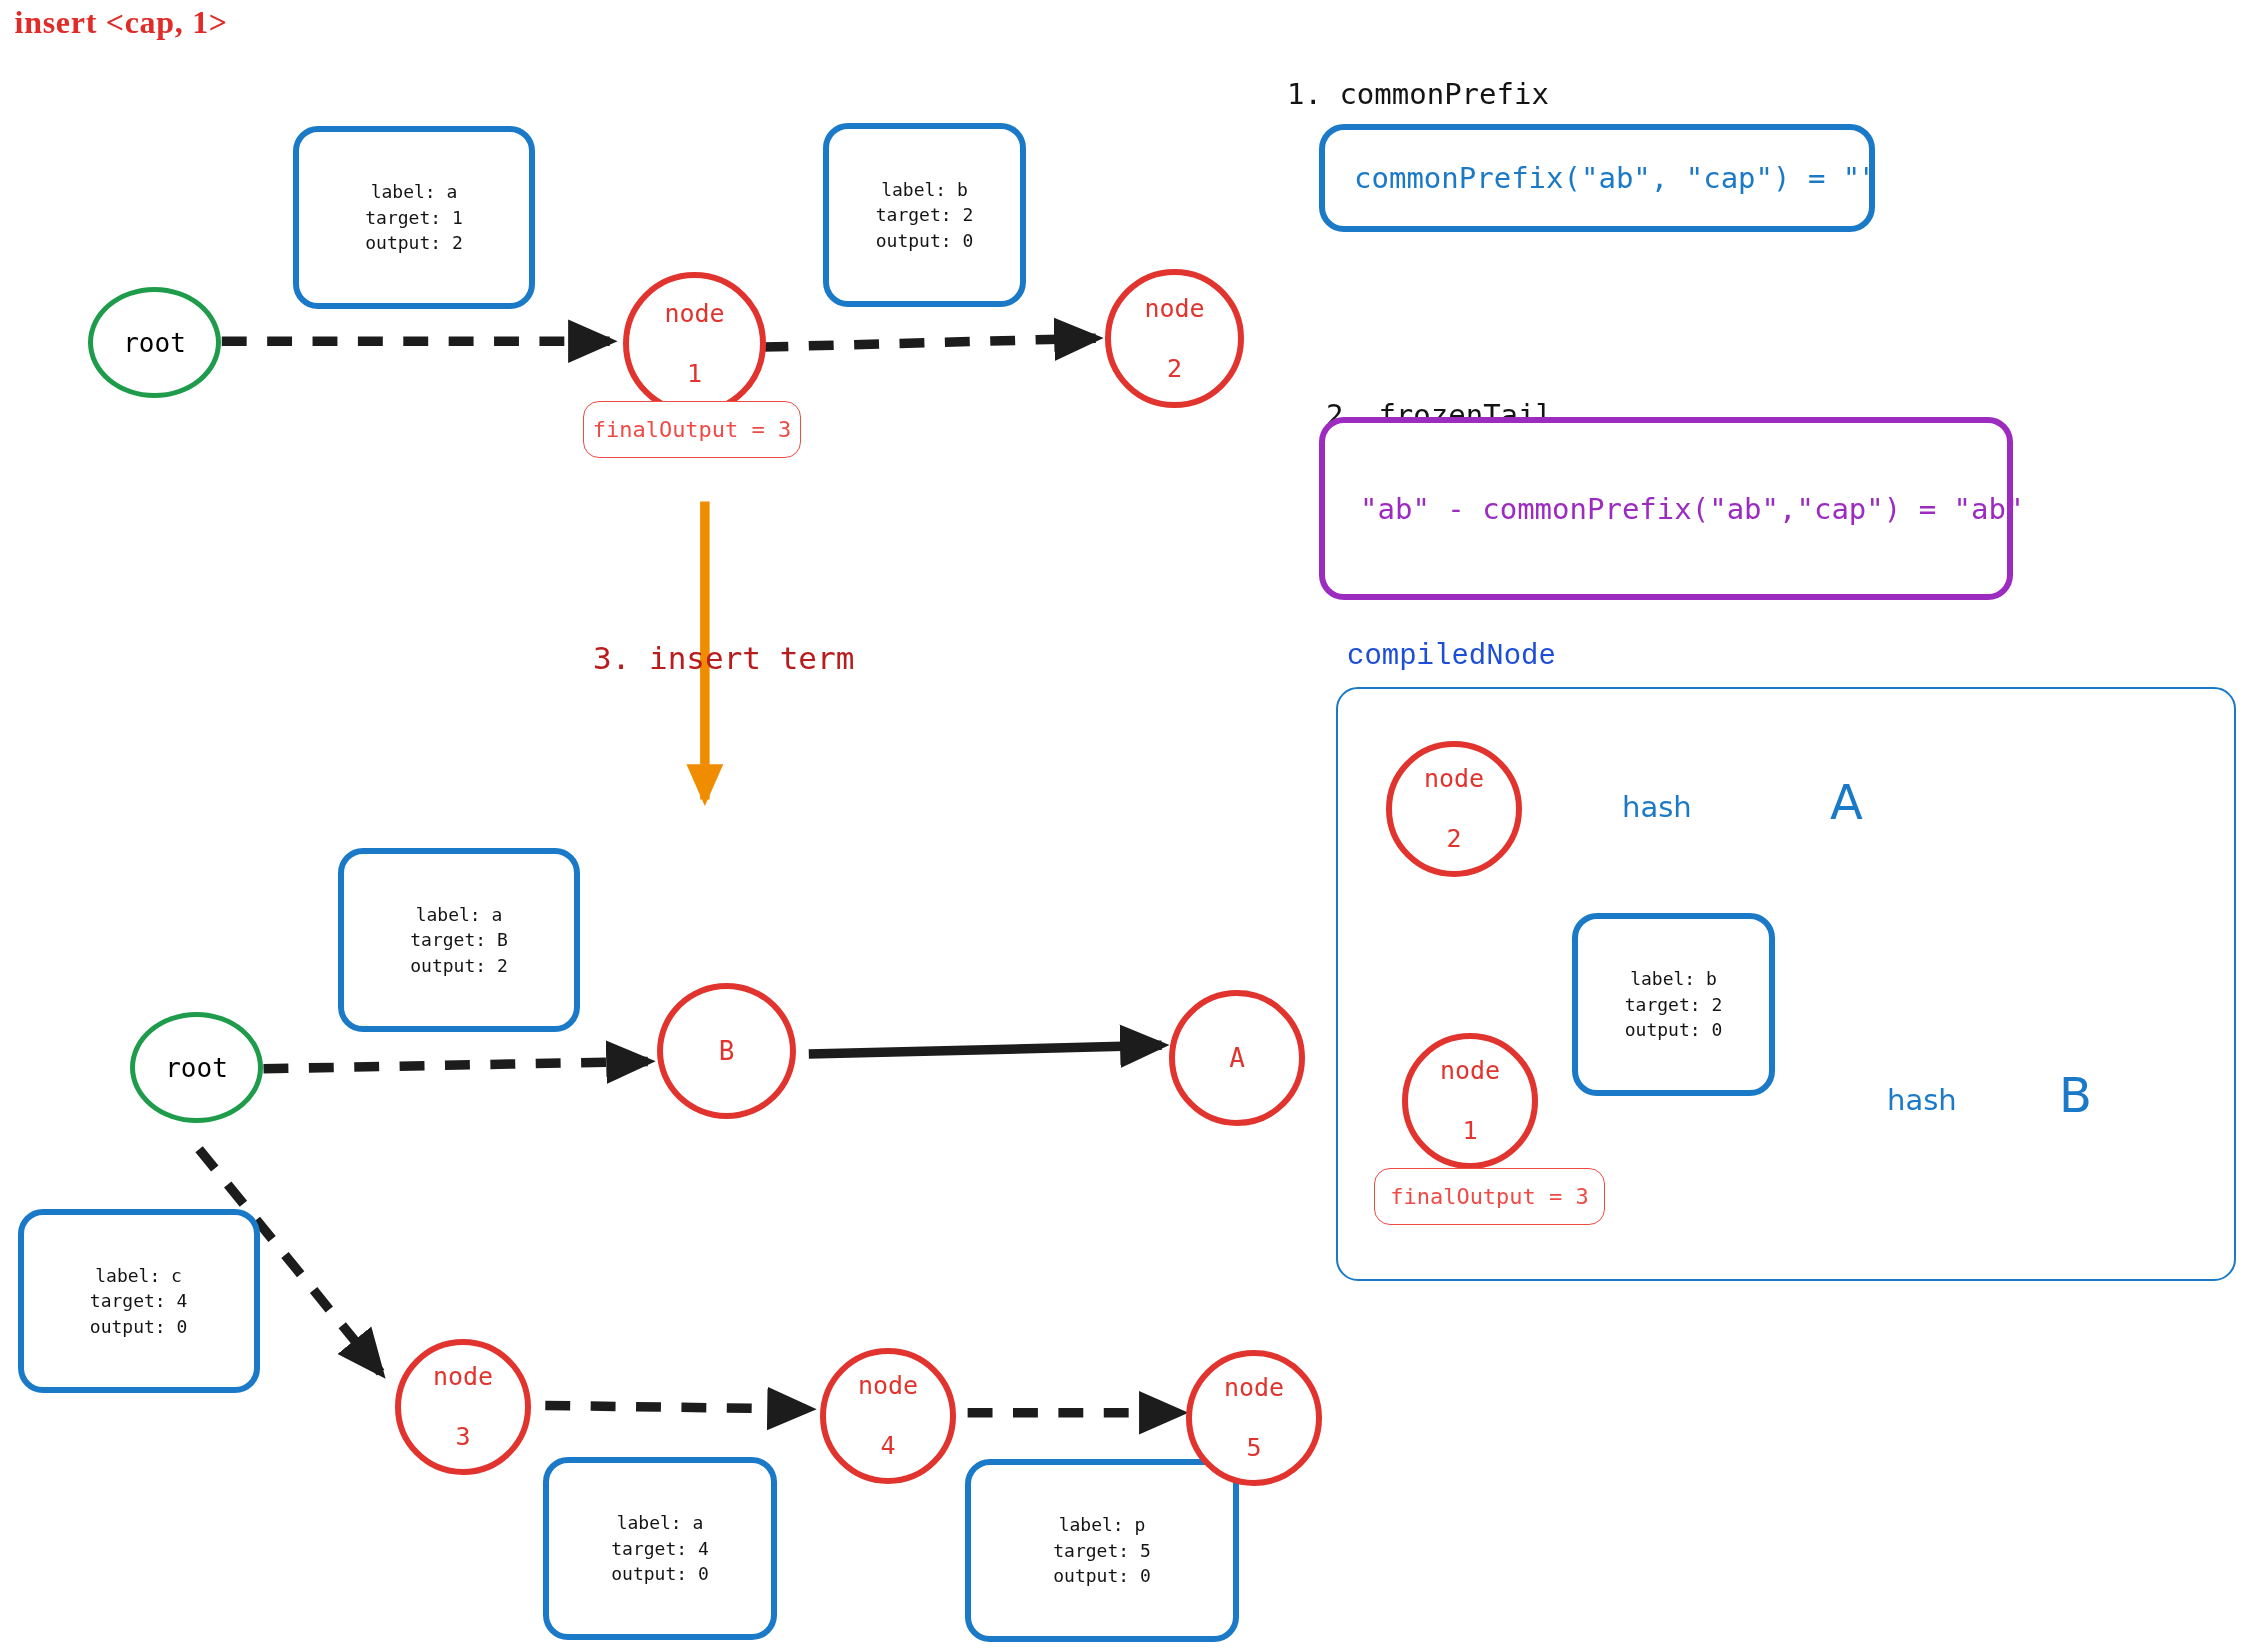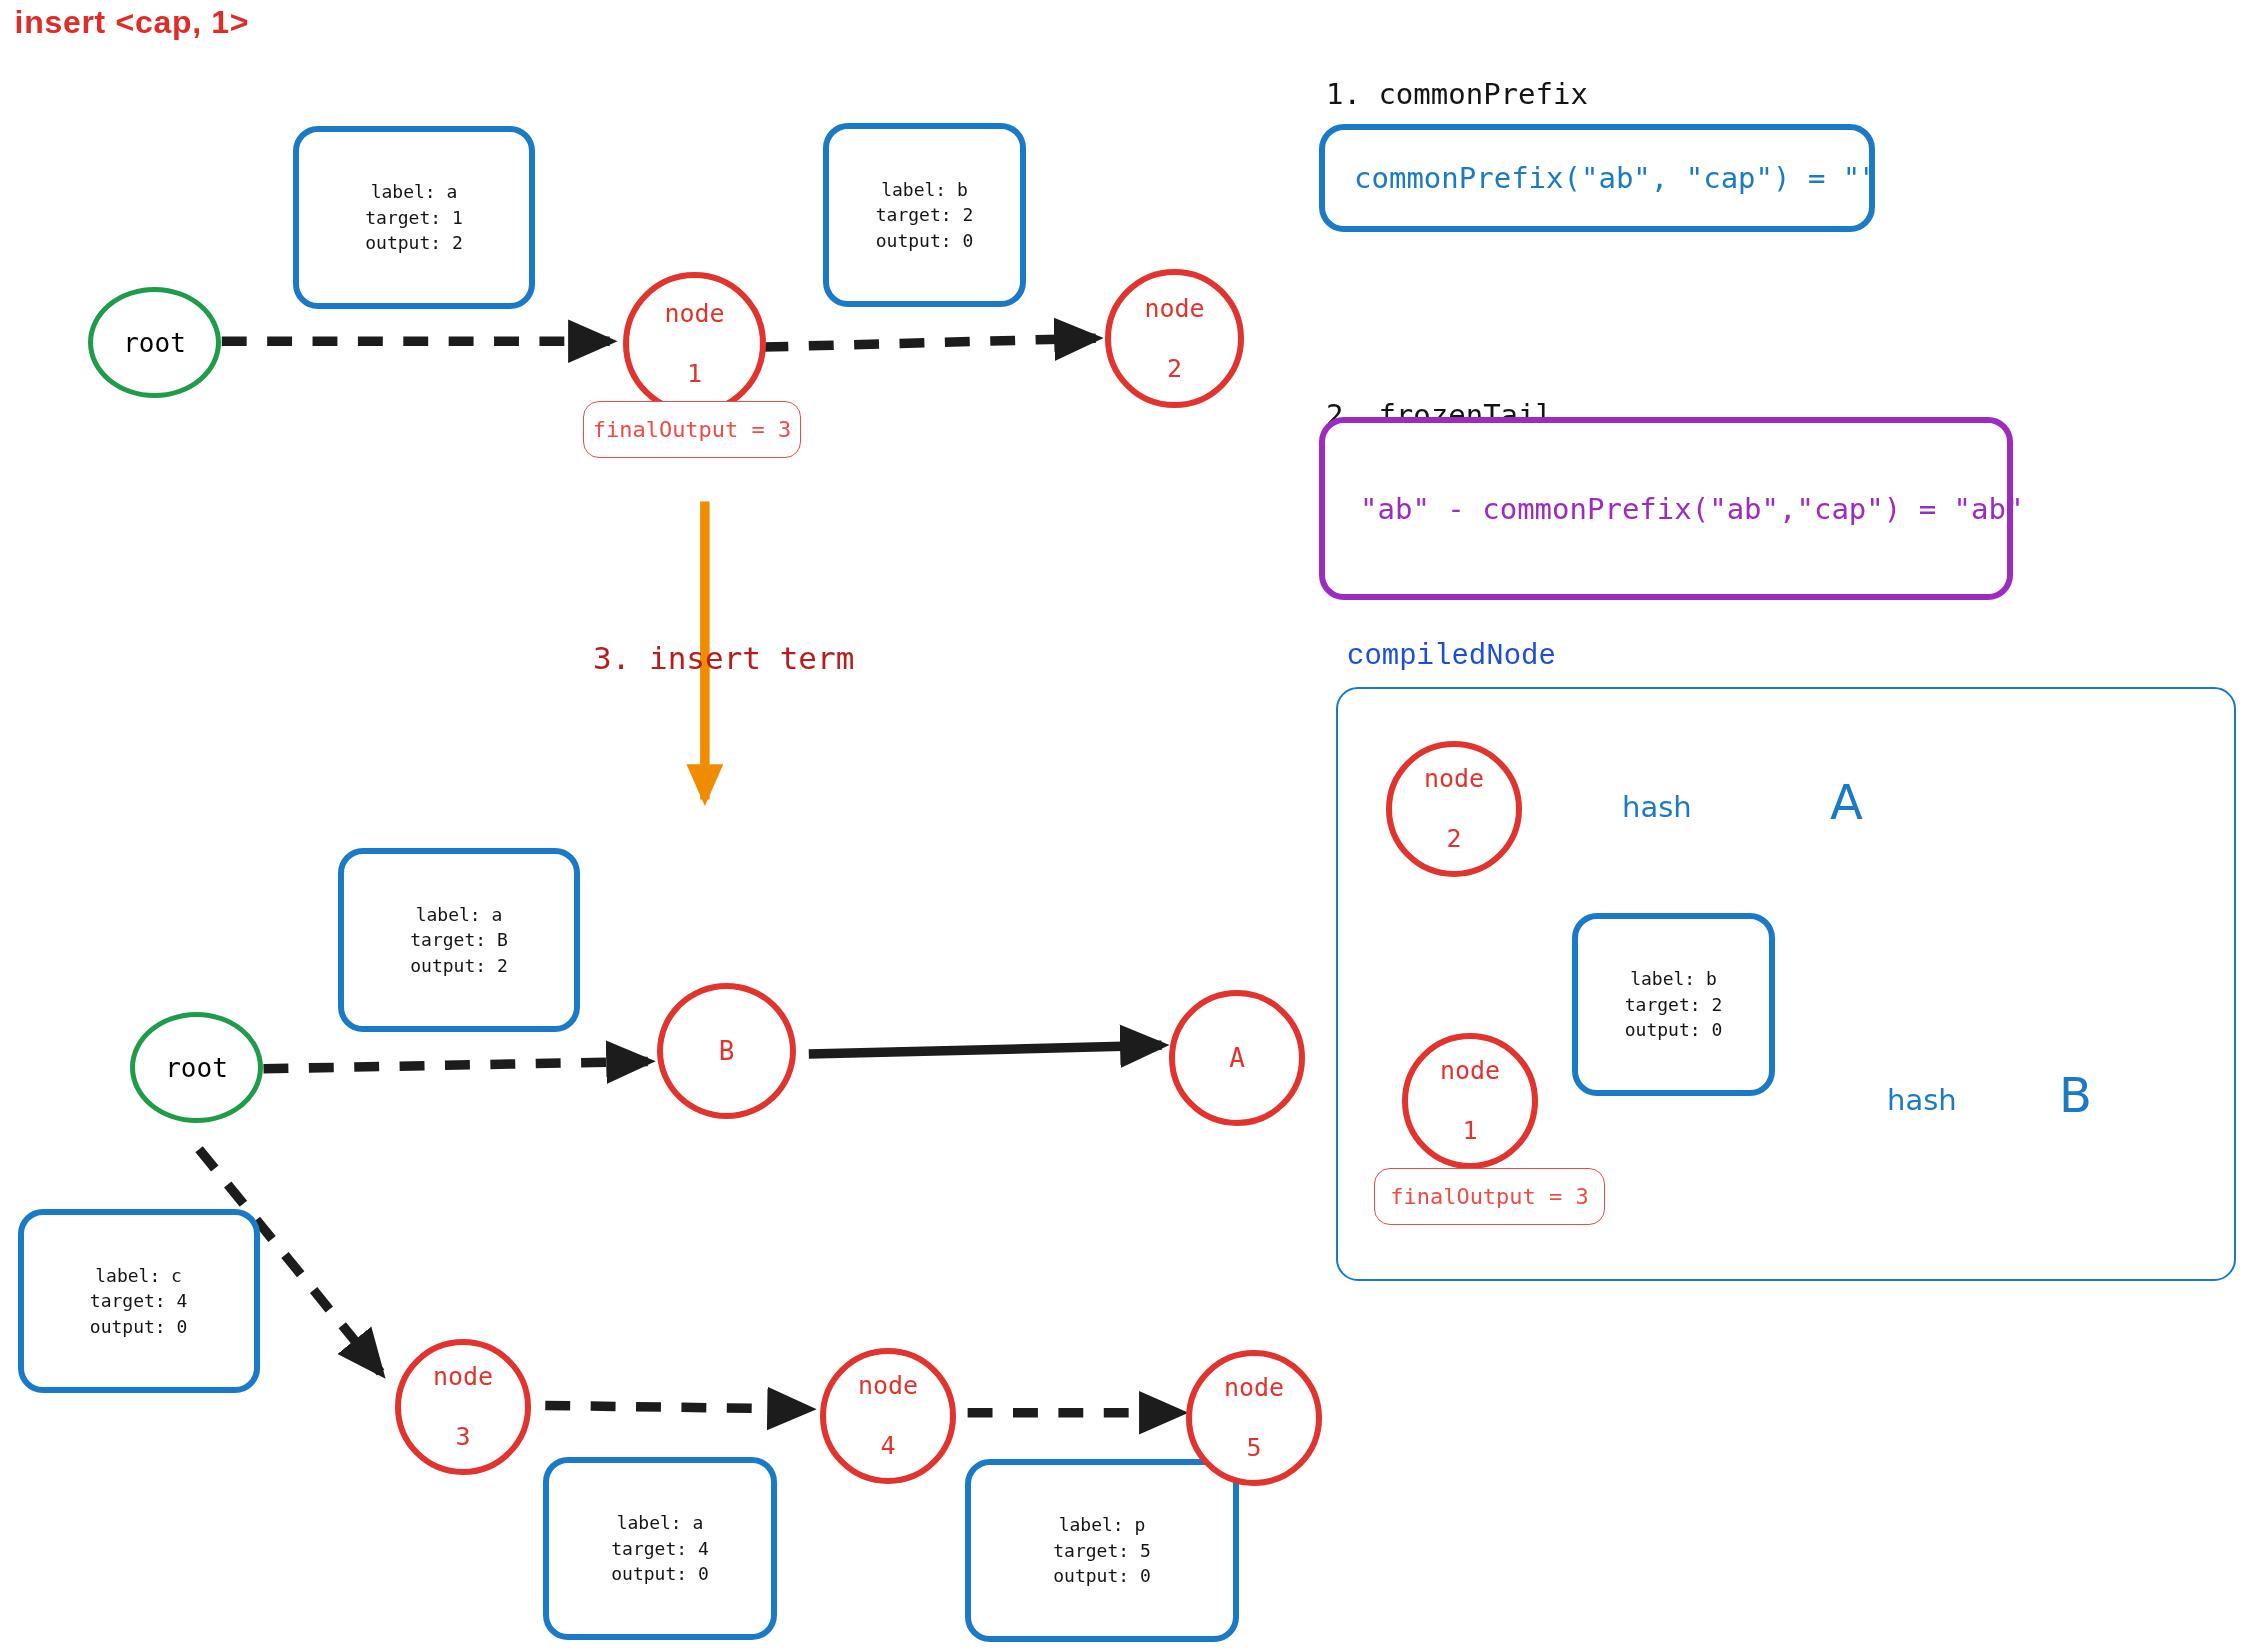--- a/index.html
+++ b/index.html
@@ -8,21 +8,21 @@
     font-family:"DejaVu Sans Mono", monospace;
     width:2250px;height:1650px;position:relative;overflow:hidden;
   }
   #root-canvas{position:absolute;inset:0;width:2250px;height:1650px;}
   svg.layer{position:absolute;left:0;top:0;width:2250px;height:1650px;overflow:visible;}
   .abs{position:absolute;}
 
   
   .title{
     left:14.6px;top:4.4px;color:#e02b28;font-size:32px;font-weight:700;
-    font-family:Liberation Sans, sans-serif;letter-spacing:0.7px;white-space:pre;
+    font-family:Liberation Serif, serif;letter-spacing:0.7px;white-space:pre;
   }
 
   
   .attrbox{
     box-sizing:border-box;border:6.6px solid #1b7ac7;border-radius:25px;background:#fff;
     display:flex;flex-direction:column;align-items:center;justify-content:center;
     color:#141414;font-family:"DejaVu Sans Mono", monospace;font-size:18px;line-height:1.42;
   }
   .attrbox span{white-space:pre;display:block;text-align:left;}
 
@@ -204,21 +204,21 @@
     <span>label: p</span>
     <span>target: 5</span>
     <span>output: 0</span>
   </div>
 
   <div class="abs circ red" style="left:1186px;top:1350px;width:136px;height:136px;">
     <span class="l1">node</span>
     <span class="l2">5</span>
   </div>
 
-  <div class="abs panel-head" style="left:1326px;top:77px;">1. commonPrefix</div>
+  <div class="abs panel-head" style="left:1287px;top:77px;">1. commonPrefix</div>
 
   <div class="abs formulabox blue" style="left:1319px;top:124px;width:556px;height:108px;padding-left:29px;">
     <span>commonPrefix("ab", "cap") = ""</span>
   </div>
 
   <div class="abs panel-head" style="left:1326px;top:370px;margin-top:28px;">2. frozenTail</div>
 
   <div class="abs formulabox purple" style="left:1319px;top:417px;width:694px;height:183px;padding-left:35px;">
     <span>"ab" - commonPrefix("ab","cap") = "ab"</span>
   </div>

